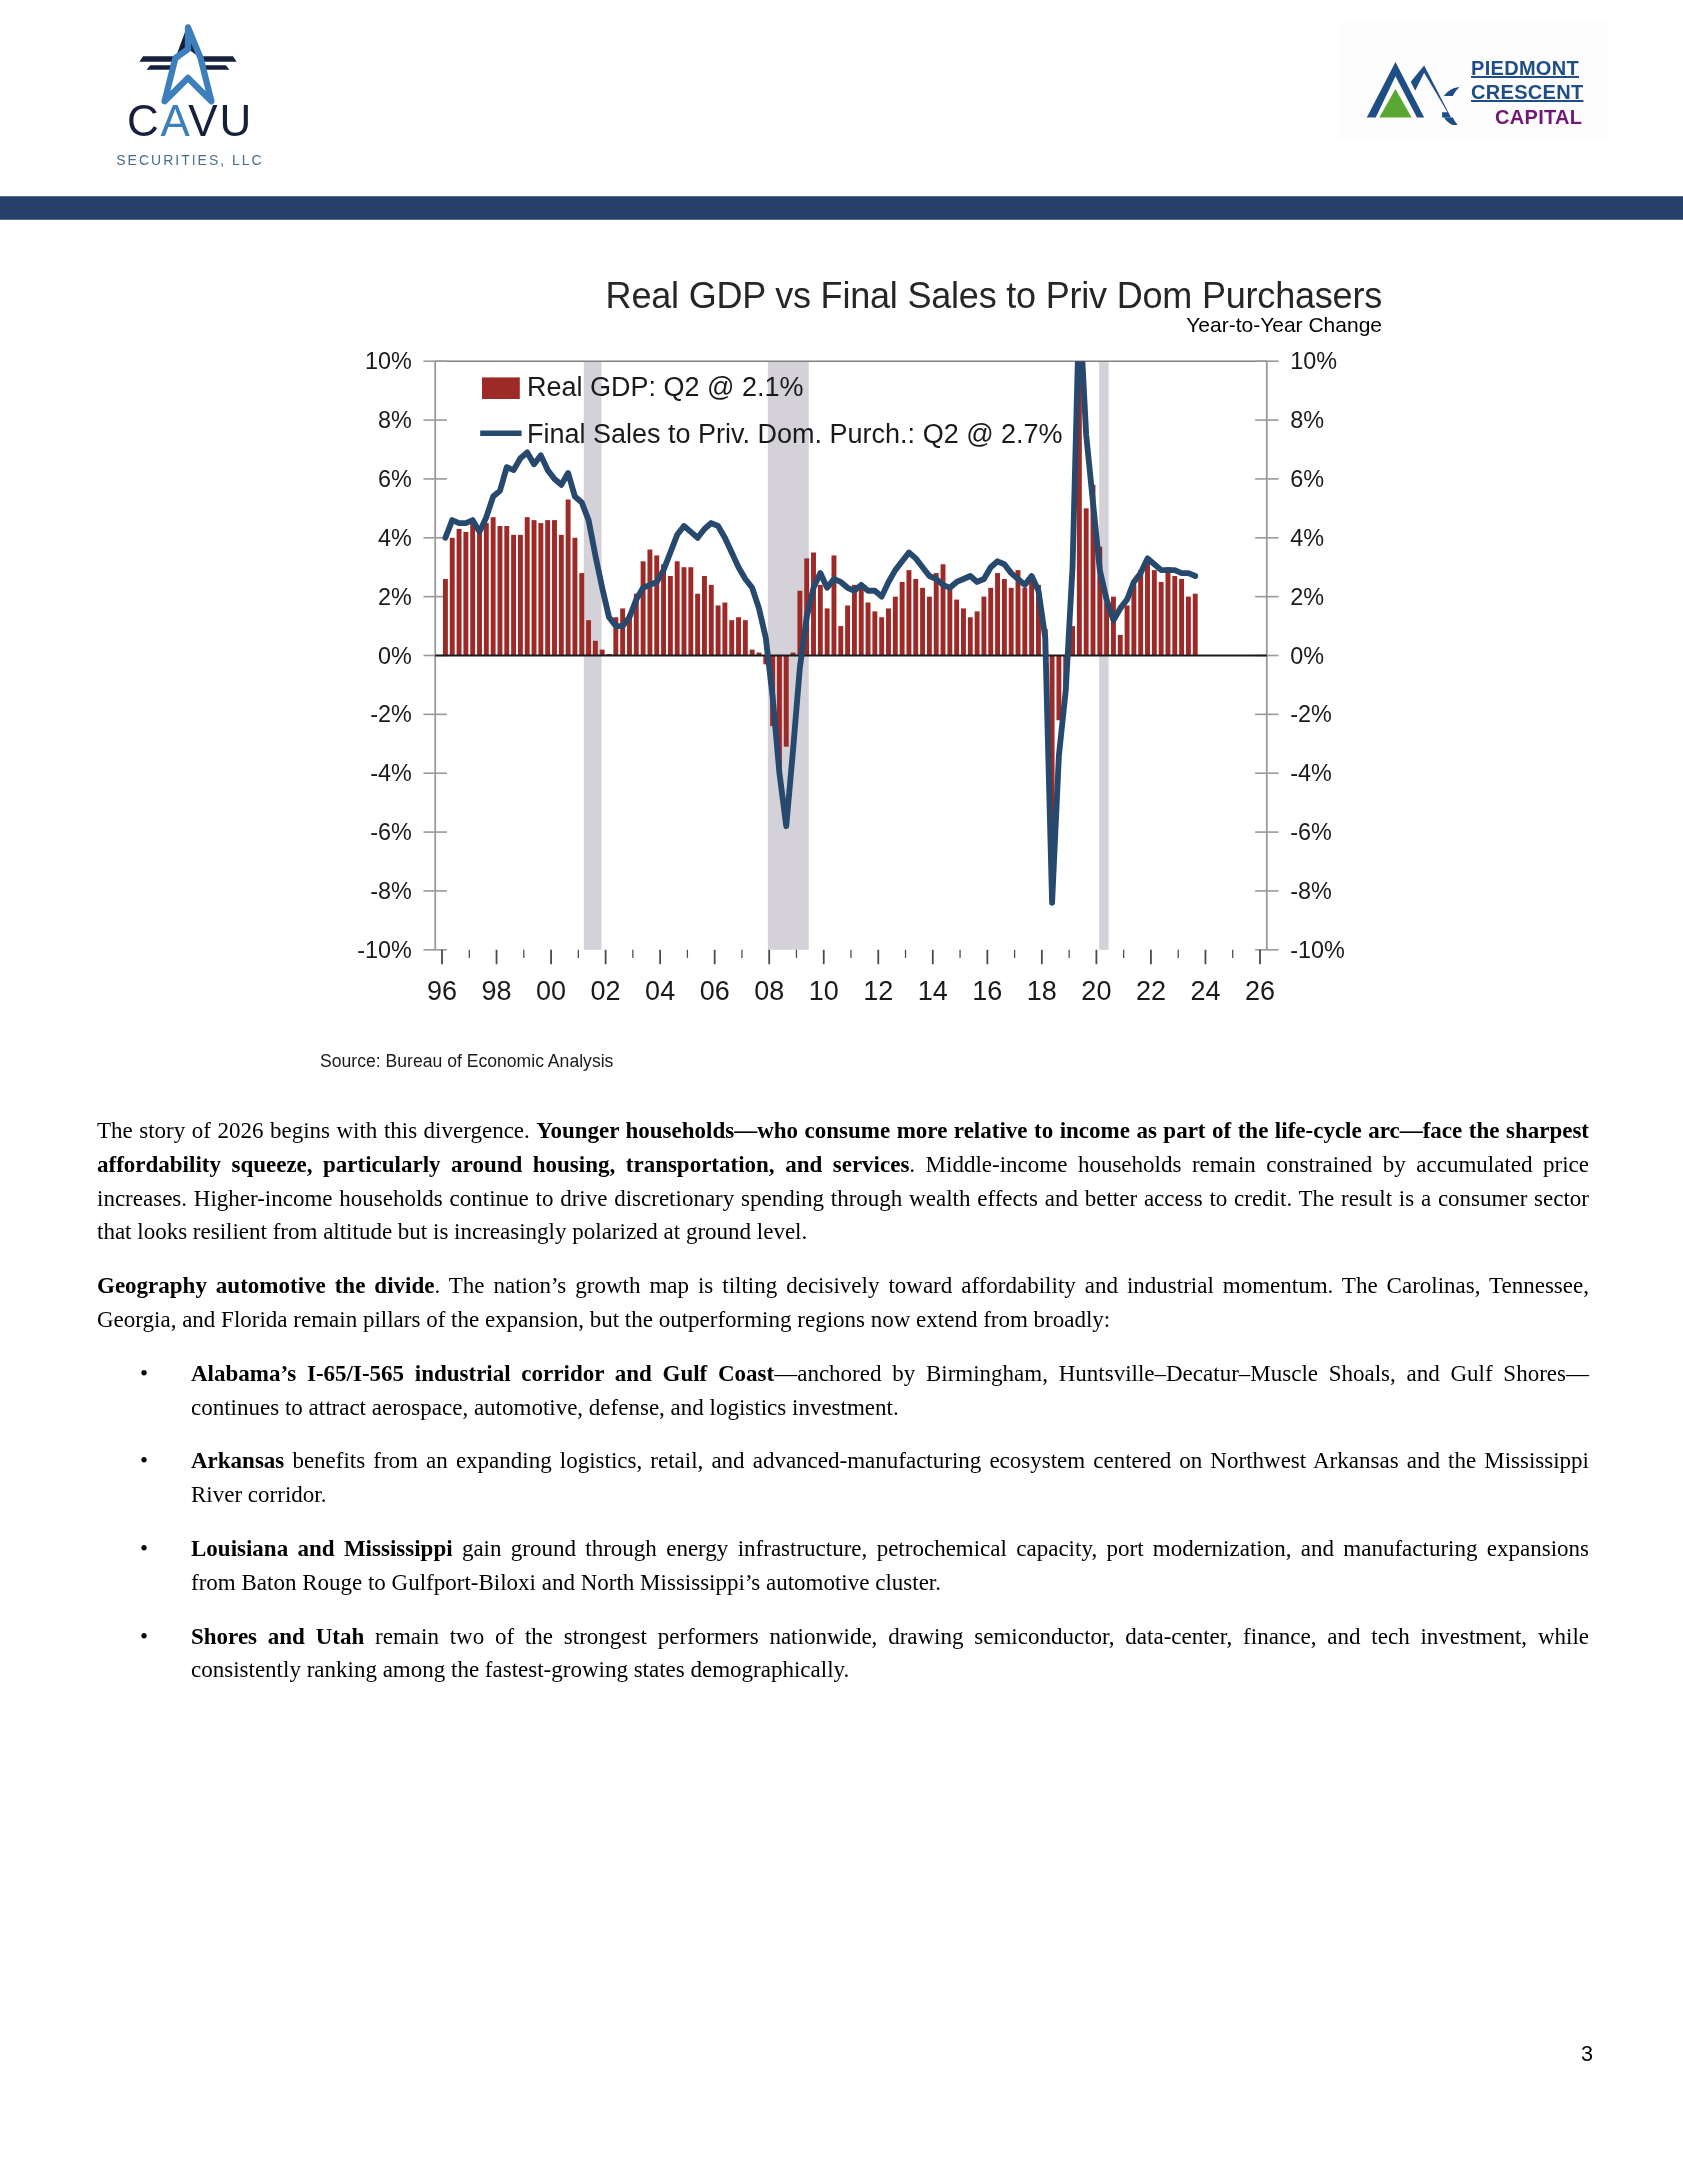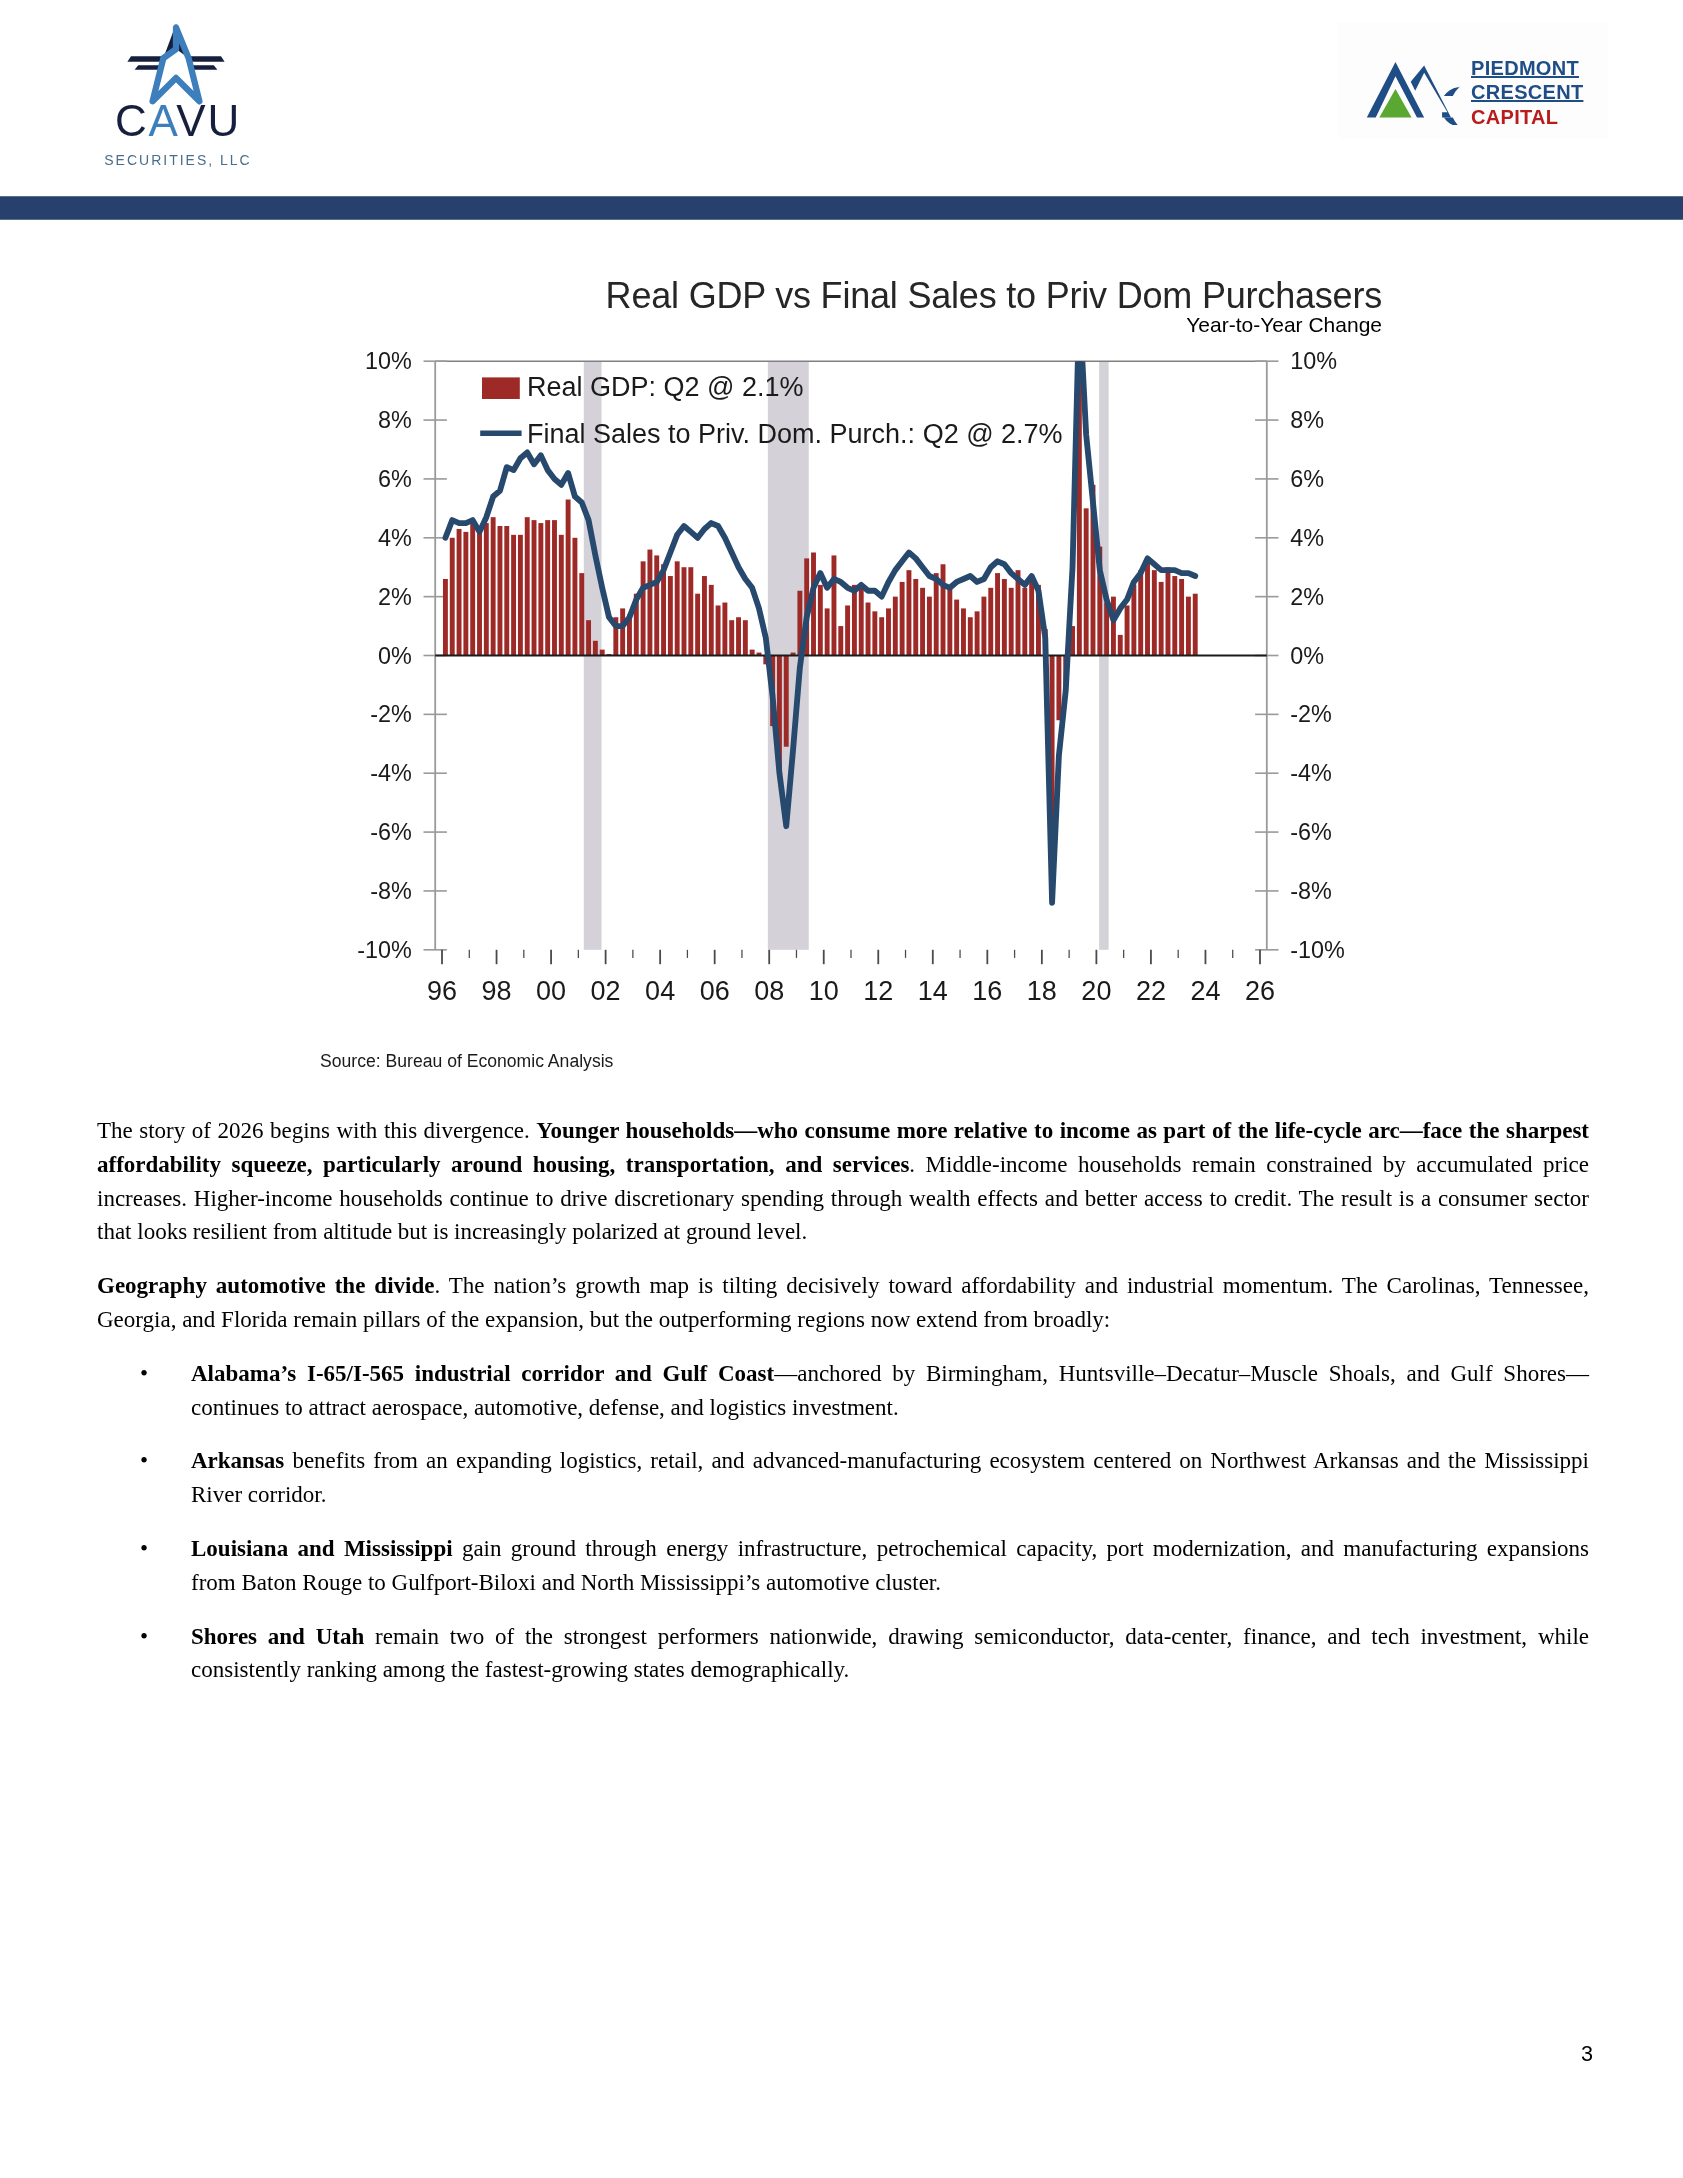--- a/index.html
+++ b/index.html
@@ -8,21 +8,21 @@
     width:1683px; height:2178px;
     background:#ffffff;
     font-family:"Liberation Sans", sans-serif;
     color:#000;
     position:relative;
     overflow:hidden;
   }
 
   
   #header { position:absolute; left:0; top:0; width:1683px; height:196px; }
-  #cavu-logo { position:absolute; left:79px; top:21.6px; width:198px; height:153px; }
+  #cavu-logo { position:absolute; left:91px; top:21.6px; width:198px; height:153px; }
   #cavu-logo .cavu-star { position:absolute; left:43px; top:0px; width:108px; height:83px; }
   #cavu-logo .cavu-word {
     position:absolute; left:0; top:77px; width:198px; text-align:center;
     font-size:44px; letter-spacing:1.8px; font-weight:400; line-height:1;
   }
   #cavu-logo .cavu-word .c1 { color:#16203c; }
   #cavu-logo .cavu-word .c2 { color:#3d7fbc; }
   #cavu-logo .cavu-sub {
     position:absolute; left:0; top:130px; width:198px; text-align:center;
     font-size:14px; letter-spacing:2px; color:#4a6e8a;
@@ -31,21 +31,21 @@
   #pcc-logo {
     position:absolute; left:1338px; top:21.6px; width:270px; height:117px;
     background:#fdfdfd;
   }
   #pcc-logo .pcc-mark { position:absolute; left:27px; top:38px; width:95px; height:65px; }
   #pcc-logo .pcc-text {
     position:absolute; left:133px; top:34px; width:135px;
     font-weight:bold; font-size:20px; line-height:1.23; letter-spacing:0.3px;
   }
   #pcc-logo .pcc-text .l1, #pcc-logo .pcc-text .l2 { color:#1f4e87; display:block;text-decoration:underline; }
-  #pcc-logo .pcc-text .l3 { color:#b91c1c; display:block; }
+  #pcc-logo .pcc-text .l3 { color:#701a75; display:block;margin-left:24px; }
 
   #header-rule {
     position:absolute; left:0; top:196px; width:1683px; height:24px;
     background:#27406e;
     border-top:1.8px solid #5c6d8e;
     border-bottom:1.8px solid #5c6d8e;
   }
 
   
   #chart-figure { position:absolute; left:320px; top:275px; width:1062px; height:819px; }

